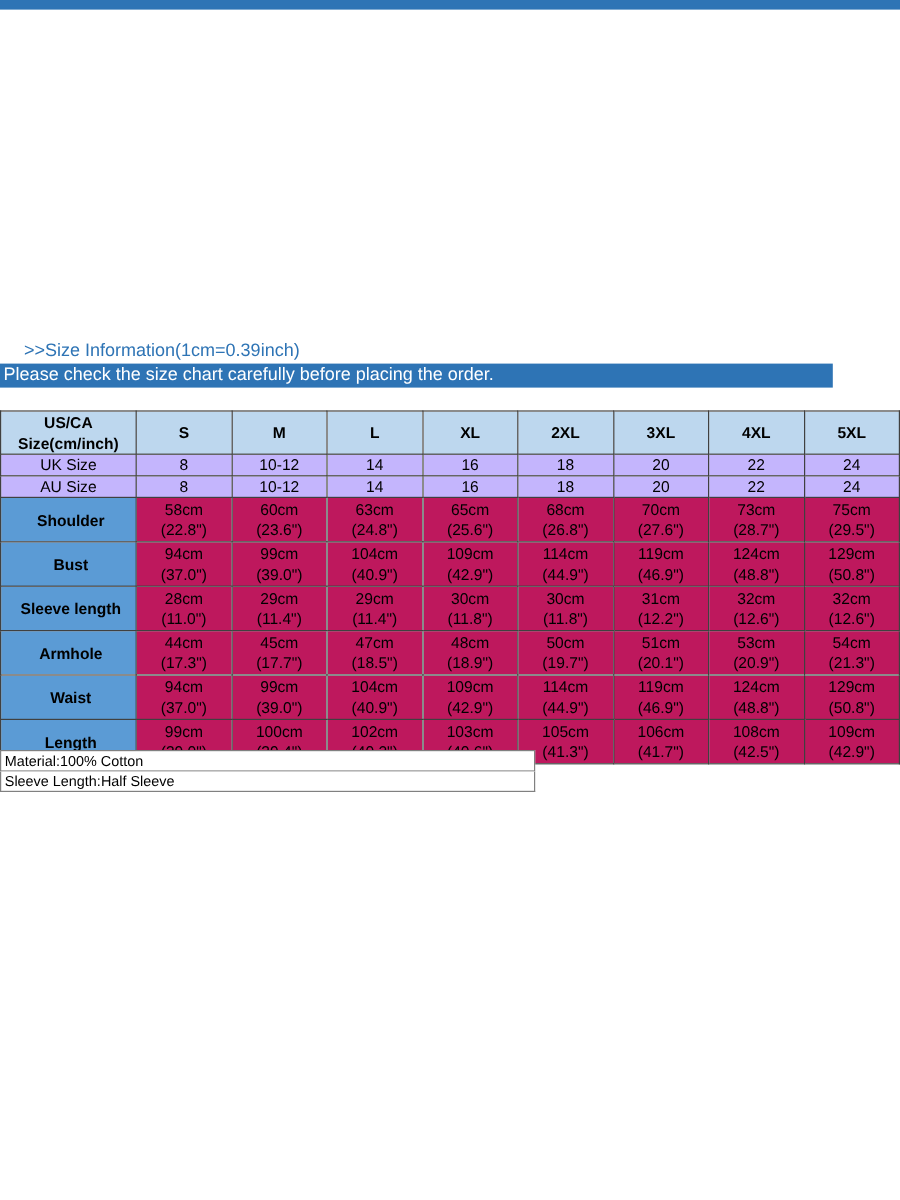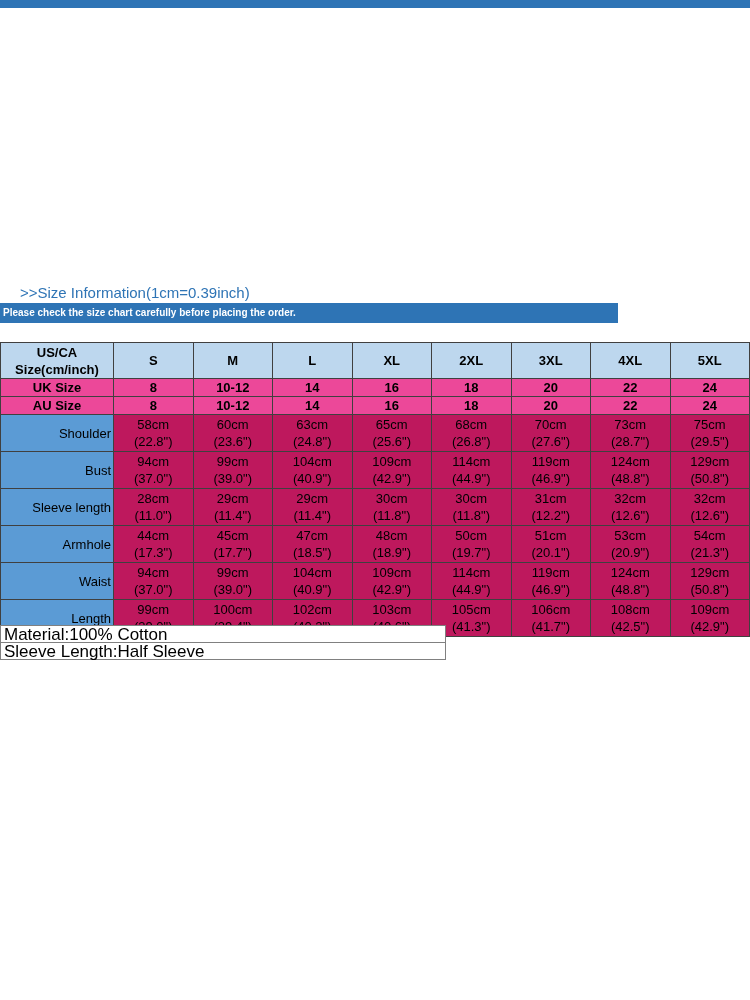--- a/index.html
+++ b/index.html
@@ -19,24 +19,24 @@
 
   .intro-title {
     position: absolute; top: 284px; left: 20px;
     font-size: 15px; font-weight: normal;
     color: #2E74B5;
     white-space: nowrap;
   }
 
   .notice-bar {
     position: absolute; top: 303px; left: 0;
-    width: 618px; height: 20px;
+    width: 694px; height: 20px;
     background: #2E74B5;
-    color: #ffffff; font-weight: bold;
-    font-size: 10px; line-height: 20px;
+    color: #ffffff; font-weight: normal;
+    font-size: 15px; line-height: 20px;
     padding-left: 3px;
     box-sizing: border-box;
     white-space: nowrap;
   }
 
   table.size-table {
     position: absolute; top: 342px; left: 0;
     width: 750px;
     border-collapse: collapse;
     table-layout: fixed;
@@ -53,42 +53,42 @@
   .col-label { width: 113px; }
 
   .size-table tr.hdr1 th {
     height: 36px;
     background: #BDD7EE;
     font-weight: bold;
     line-height: 17px;
   }
   .size-table tr.hdr2 th {
     height: 18px;
-    background: #ec4899;
-    font-weight: bold;
+    background: #c4b5fd;
+    font-weight: normal;
     line-height: 16px;
   }
   .size-table tr.data-row { height: 37px; }
   .size-table tr.data-row td {
     background: #be185d;
     font-weight: normal;
     line-height: 17px;
   }
   .size-table .measure-label {
     background: #5B9BD5;
-    text-align: right;
+    text-align: center;
     padding-left: 6px;
-    font-weight: normal;
+    font-weight: bold;
   }
   .cell-line { display: block; }
 
   .details {
     position: absolute; top: 625px; left: 0;
     width: 446px;
-    font-size: 17px;
+    font-size: 12px;
     color: #000;
   }
   .detail-row {
     border: 1px solid #808080;
     border-top: 0;
     height: 17.5px;
     line-height: 17px;
     padding: 0 3px;
     box-sizing: border-box;
     white-space: nowrap;

